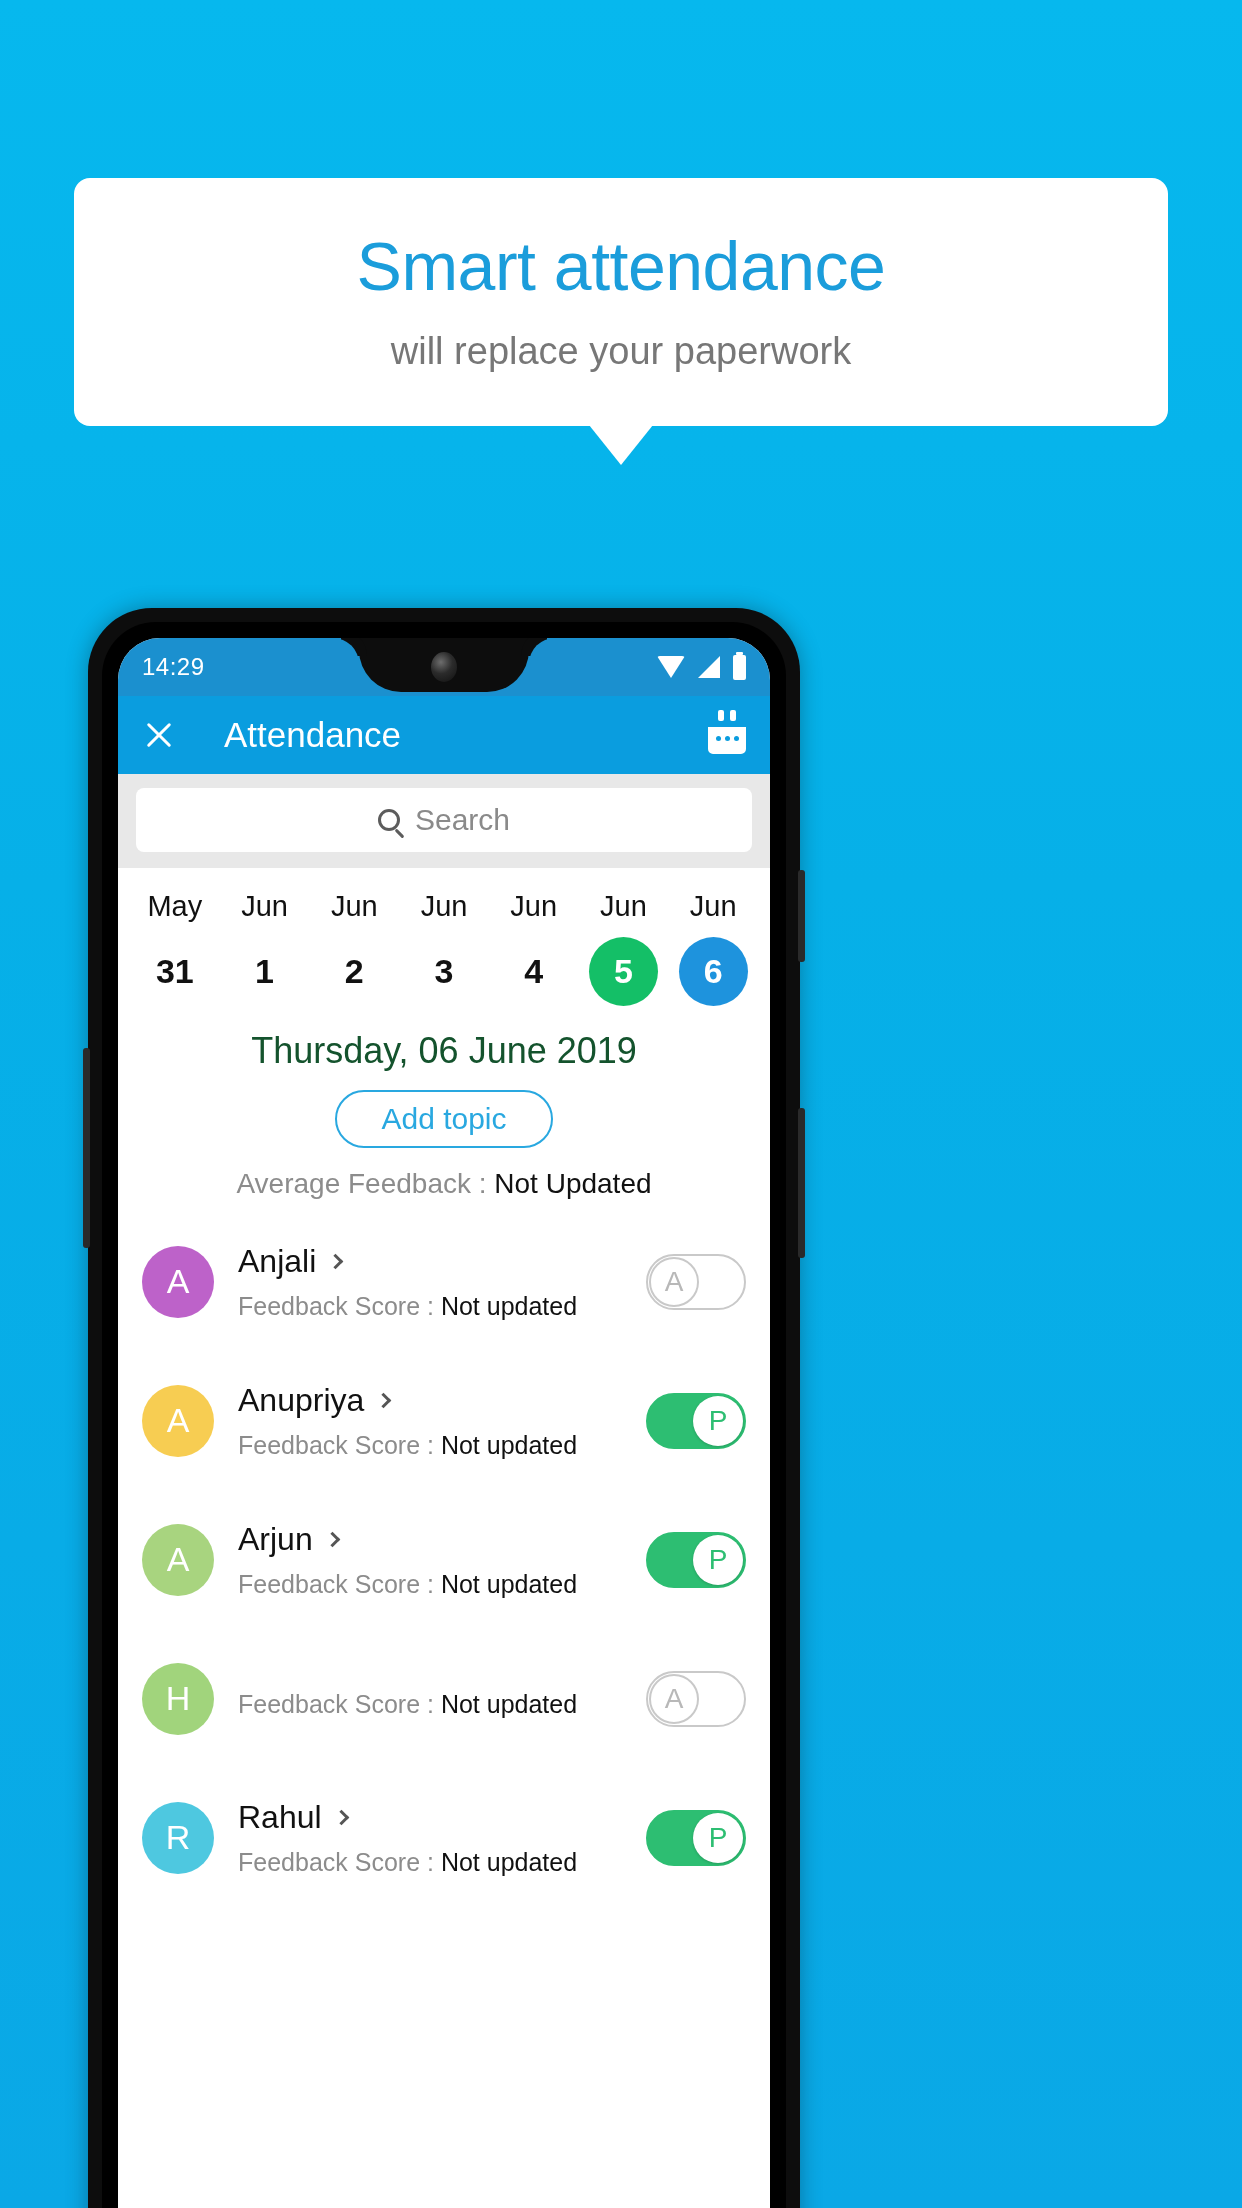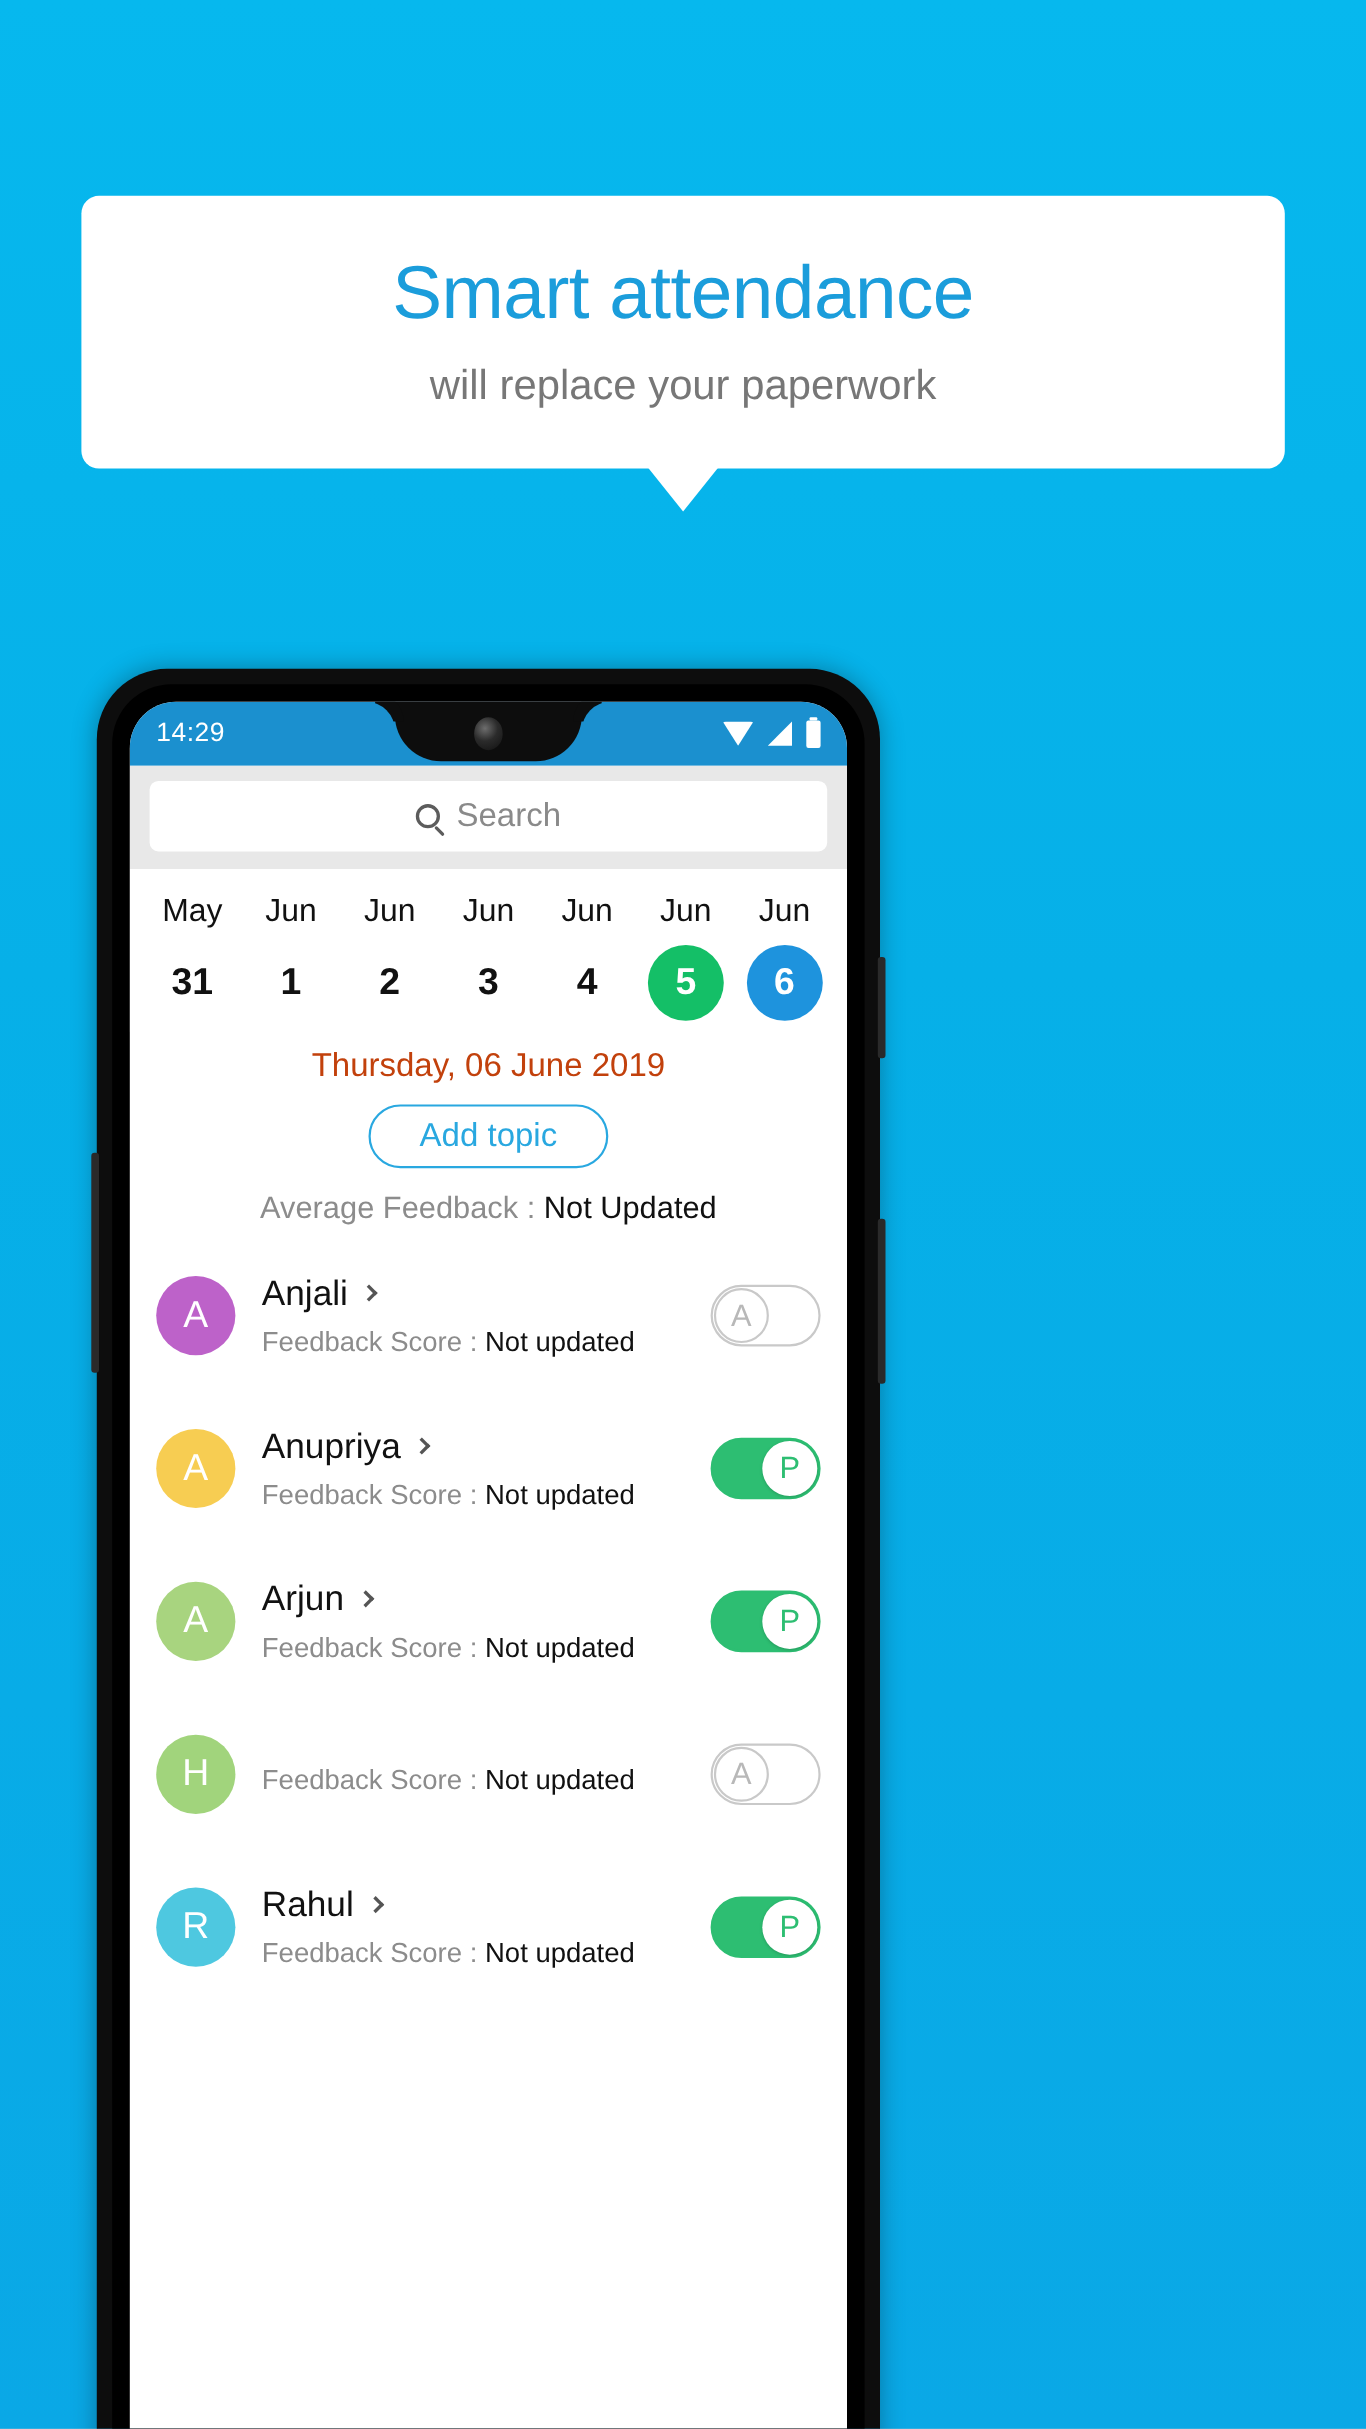--- a/index.html
+++ b/index.html
@@ -285,22 +285,22 @@
     font-weight: bold;
     color: #111111;
     border-radius: 50%;
   }
   .day-num.sel-green { background: #14bf67; color: #ffffff; }
   .day-num.sel-blue  { background: #1e93dd; color: #ffffff; }
 
   
   .dateheading {
     text-align: center;
-    font-size: 30px;
-    color: #c2410c;
+    font-size: 36px;
+    color: #14532d;
     margin-top: 14px;
   }
   .addtopic-wrap {
     display: flex;
     justify-content: center;
     margin-top: 18px;
   }
   .addtopic {
     border: 2px solid #29a8e0;
     color: #29a8e0;
@@ -421,20 +421,32 @@
         <div class="status-icons">
           <div class="ic-wifi"></div>
           <div class="ic-signal"></div>
           <div class="ic-battery"></div>
         </div>
         <div class="notch">
           <div class="camera"></div>
         </div>
       </div>
 
+      <div class="appbar">
+        <div class="close-icon"></div>
+        <div class="appbar-title">Attendance</div>
+        <div class="cal-icon">
+          <div class="cal-top"></div>
+          <div class="cal-tab l"></div>
+          <div class="cal-tab r"></div>
+          <div class="cal-dot"></div>
+          <div class="cal-dot"></div>
+          <div class="cal-dot"></div>
+        </div>
+      </div>
 
       <div class="searchband">
         <div class="searchbox">
           <div class="search-icon"></div>
           <div class="search-ph">Search</div>
         </div>
       </div>
 
       <div class="datestrip" id="date-strip">
           <div class="daycell">

